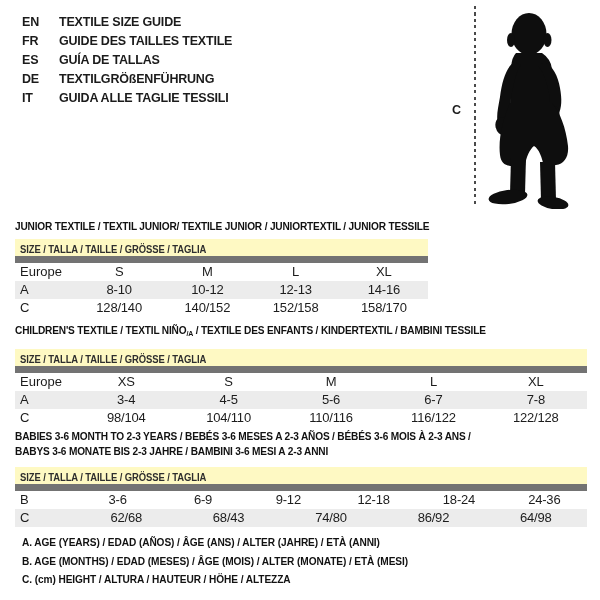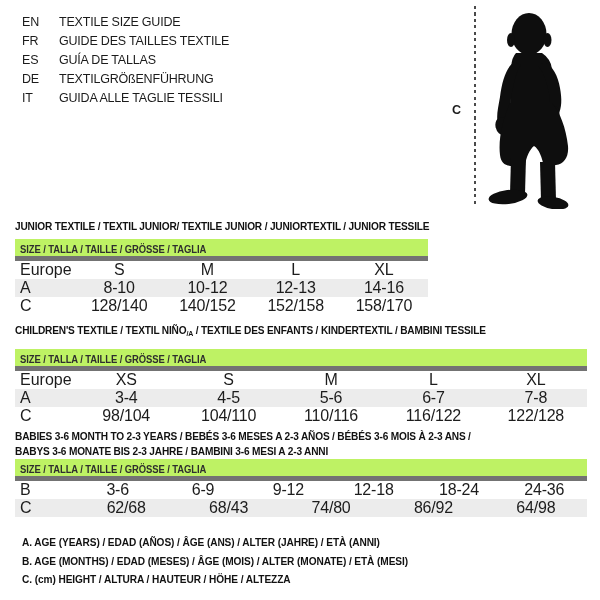--- a/index.html
+++ b/index.html
@@ -5,48 +5,48 @@
   html,body{margin:0;padding:0}
   body{
     width:600px;height:600px;position:relative;overflow:hidden;
     background:#ffffff;color:#1b1b1b;
     font-family:"Liberation Sans", sans-serif;
     -webkit-font-smoothing:antialiased;
   }
 
   
   .langs{position:absolute;left:22px;top:13px}
-  .lang-row{height:19px;line-height:19px;font-size:12.5px;font-weight:normal;letter-spacing:-0.2px;white-space:nowrap}
+  .lang-row{height:19px;line-height:19px;font-size:12.5px;font-weight:bold;letter-spacing:-0.2px;white-space:nowrap}
   .lang-code{display:inline-block;width:37px}
 
   
   .measure-line{position:absolute;left:474px;top:6px;width:2px;height:199px;
     background:repeating-linear-gradient(to bottom,#4a4a4a 0 3px,transparent 3px 6.5px)}
   .c-label{position:absolute;left:452px;top:103px;font-size:12.5px;font-weight:bold}
   .baby{position:absolute;left:483px;top:7px}
 
   
   .section{position:absolute;left:15px}
   .s1{top:220px;width:413px}
   .s2{top:324px;width:572px}
   .s3{top:429px;width:572px}
   .tbl-title{font-size:11.5px;font-weight:bold;letter-spacing:-0.2px;white-space:nowrap;
     transform:scaleX(.88);transform-origin:0 50%;line-height:13px;color:#111}
   .s1 .tbl-title{margin-bottom:6px}
   .s2 .tbl-title{margin-bottom:11px}
   .s3 .tbl-title{line-height:15px}
-  .s3 .title-wrap{}
+  .s3 .title-wrap{margin-bottom:8px}
   .sub{font-size:8px;position:relative;top:2px}
 
-  .band{height:17px;line-height:17px;background:#bef264;border-bottom:5px solid #737373;
+  .band{height:17px;line-height:17px;background:#fef9c3;border-bottom:7px solid #737373;
     padding-left:5px;color:#2e2e2e;white-space:nowrap}
   .band-text{display:inline-block;font-size:10.5px;font-weight:bold;letter-spacing:-0.1px;
     transform:scaleX(.9);transform-origin:0 50%}
 
-  .trow{display:flex;height:18px;line-height:18px;font-size:16px;color:#1c1c1c}
+  .trow{display:flex;height:18px;line-height:18px;font-size:13px;color:#1c1c1c}
   .trow .lbl{width:60px;padding-left:5px;box-sizing:border-box}
   .trow .val{flex:1;text-align:center;letter-spacing:-0.2px}
   .alt{background:#ececec}
 
   
   .legend{position:absolute;left:22px;top:533px}
   .legend-line{font-size:11.5px;font-weight:bold;letter-spacing:-0.1px;line-height:18.5px;
     white-space:nowrap;transform:scaleX(.88);transform-origin:0 50%;color:#111}
 </style>
 </head>

